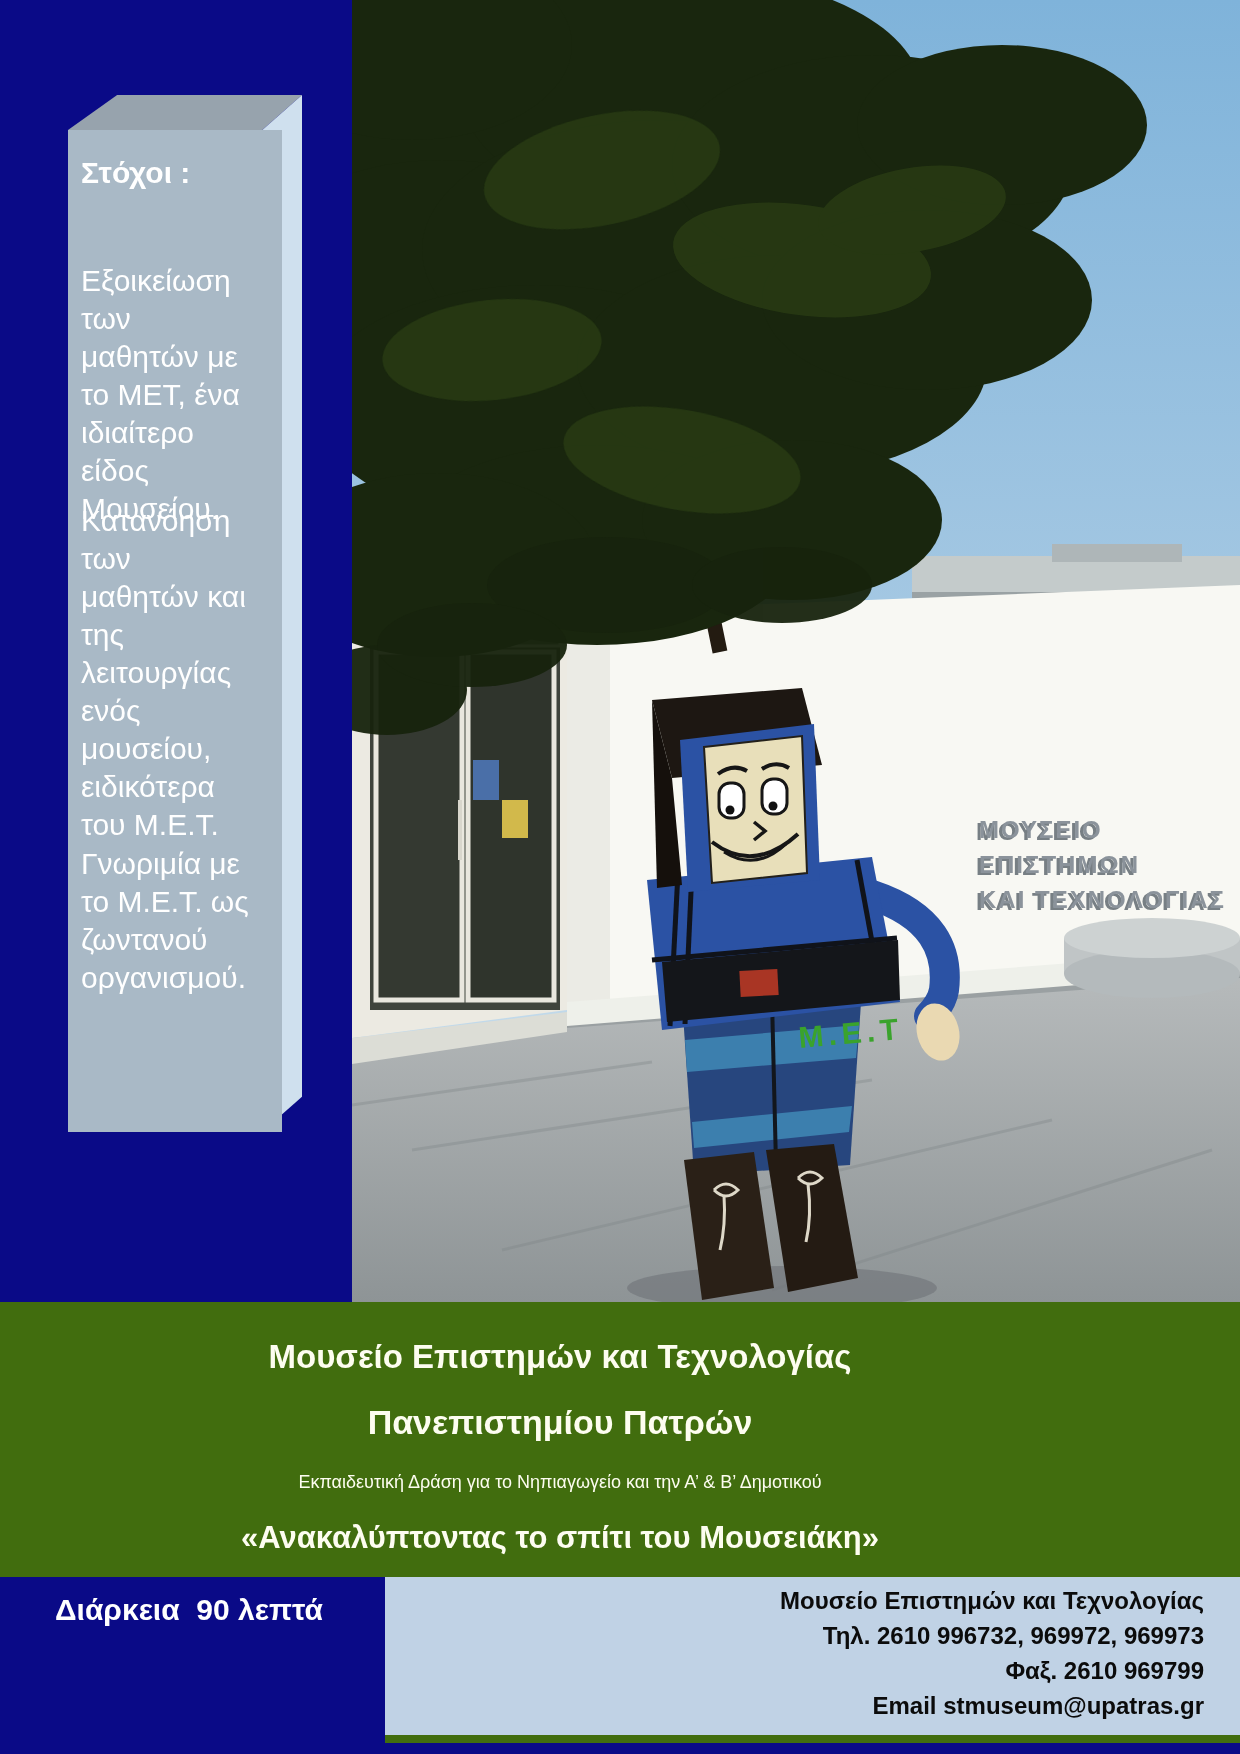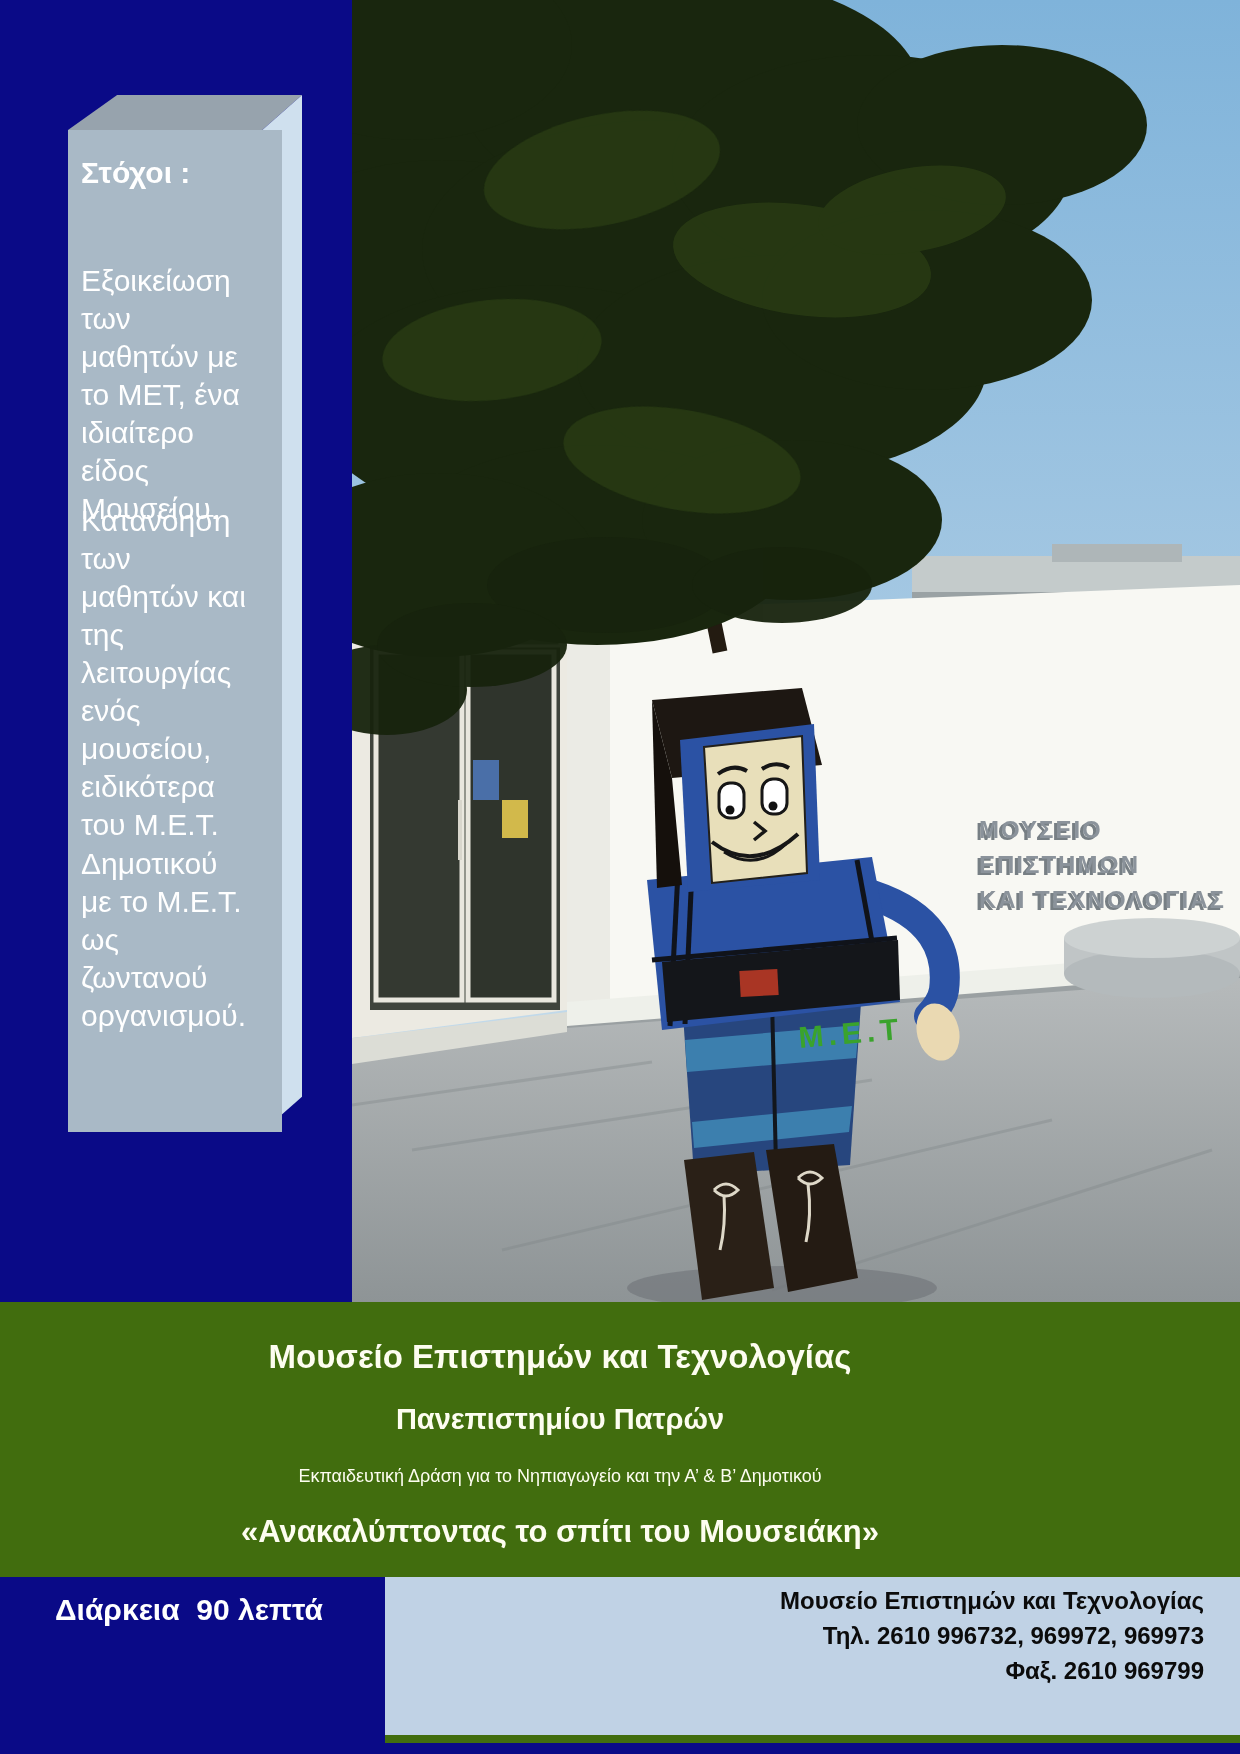--- a/index.html
+++ b/index.html
@@ -18,21 +18,21 @@
   .box3d-front{position:absolute;left:68px;top:130px;width:214px;height:1002px;
                background:#a9b9c6;color:#fff;}
   .goals-title{position:absolute;left:13px;top:26px;font-size:30px;font-weight:bold;}
   .goal-p{position:absolute;left:13px;width:172px;font-size:30px;line-height:38px;}
   .goal-p1{top:132px;} .goal-p2{top:372px;} .goal-p3{top:715px;}
 
   
   .banner{position:absolute;left:0;top:1302px;width:1240px;height:275px;background:#416d0e;color:#fdfdf0;}
   .banner-inner{position:absolute;left:0;top:0;width:1120px;text-align:center;}
   .banner-line1{margin-top:36px;font-size:33px;font-weight:bold;}
-  .banner-line2{margin-top:27px;font-size:29px;font-weight:bold;}
+  .banner-line2{margin-top:27px;font-size:34px;font-weight:bold;}
   .banner-line3{margin-top:30px;font-size:18px;font-weight:normal;}
   .banner-line4{margin-top:27px;font-size:31px;font-weight:bold;}
 
   
   .footer{position:absolute;left:0;top:1577px;width:1240px;height:166px;background:#c0d2e5;}
   .duration-box{position:absolute;left:0;top:0;width:385px;height:177px;background:#0a0a87;}
   .duration-text{position:absolute;left:55px;top:16px;color:#fff;font-size:30px;font-weight:bold;white-space:pre;}
   .contact{position:absolute;left:385px;top:0;width:819px;padding:6px 36px 0 0;text-align:right;
            color:#0b0b0b;font-size:24px;line-height:35px;}
   .contact-line1{font-weight:bold;}
@@ -204,37 +204,38 @@
       </g>
     </svg>
   </div>
 
   <div class="box3d-top"></div>
   <div class="box3d-side"></div>
   <div class="box3d-front">
     <div class="goals-title">Στόχοι :</div>
     <div class="goal-p goal-p1">Εξοικείωση των μαθητών με το ΜΕΤ, ένα ιδιαίτερο είδος Μουσείου.</div>
     <div class="goal-p goal-p2">Κατανόηση των μαθητών και της λειτουργίας ενός μουσείου, ειδικότερα του Μ.Ε.Τ.</div>
-    <div class="goal-p goal-p3">Δημοτικού με το Μ.Ε.Τ. ως ζωντανού οργανισμού.</div>
+    <div class="goal-p goal-p3">Γνωριμία με το Μ.Ε.Τ. ως ζωντανού οργανισμού.</div>
   </div>
 
   <div class="banner">
     <div class="banner-inner">
       <div class="banner-line1">Μουσείο Επιστημών και Τεχνολογίας</div>
       <div class="banner-line2">Πανεπιστημίου Πατρών</div>
       <div class="banner-line3">Εκπαιδευτική Δράση για το Νηπιαγωγείο και την Α’ &amp; Β’ Δημοτικού</div>
       <div class="banner-line4">«Ανακαλύπτοντας το σπίτι του Μουσειάκη»</div>
     </div>
   </div>
 
   <div class="footer">
     <div class="duration-box">
       <div class="duration-text">Διάρκεια  90 λεπτά</div>
     </div>
     <div class="contact">
       <div class="contact-line1">Μουσείο Επιστημών και Τεχνολογίας</div>
       <div class="contact-line">Τηλ. 2610 996732, 969972, 969973</div>
       <div class="contact-line">Φαξ. 2610 969799</div>
+      <div class="contact-line">Email stmuseum@upatras.gr</div>
     </div>
     <div class="footer-green-strip"></div>
   </div>
 
 </div>
 
 </body></html>

